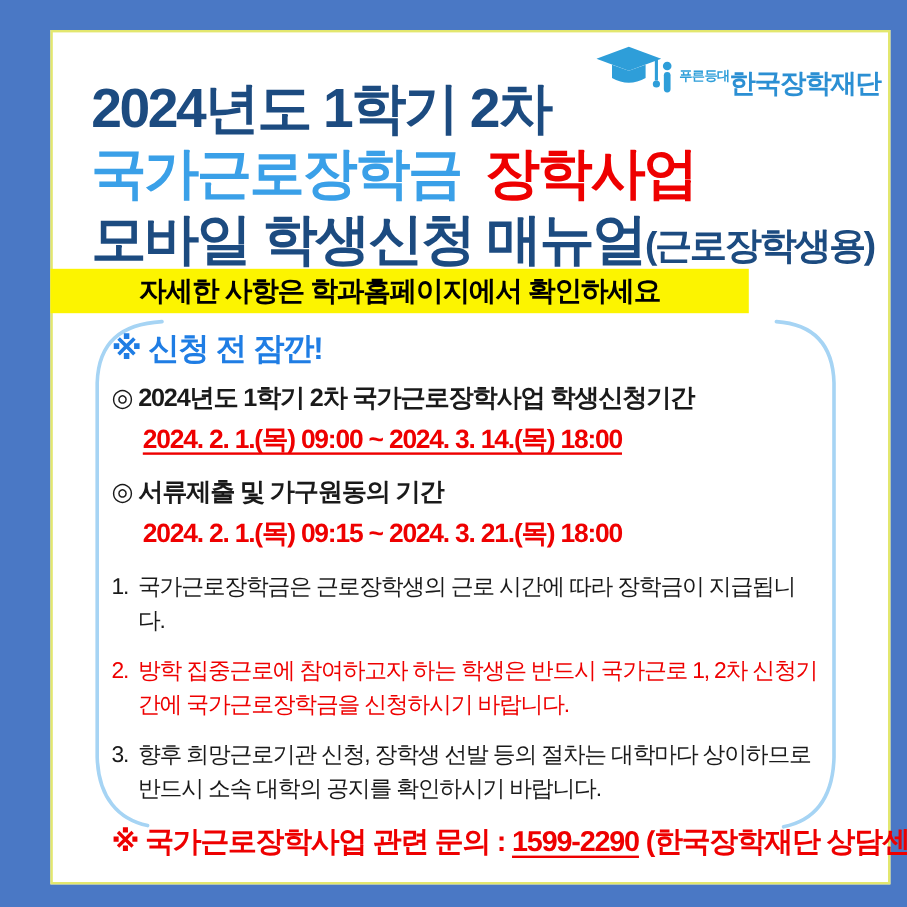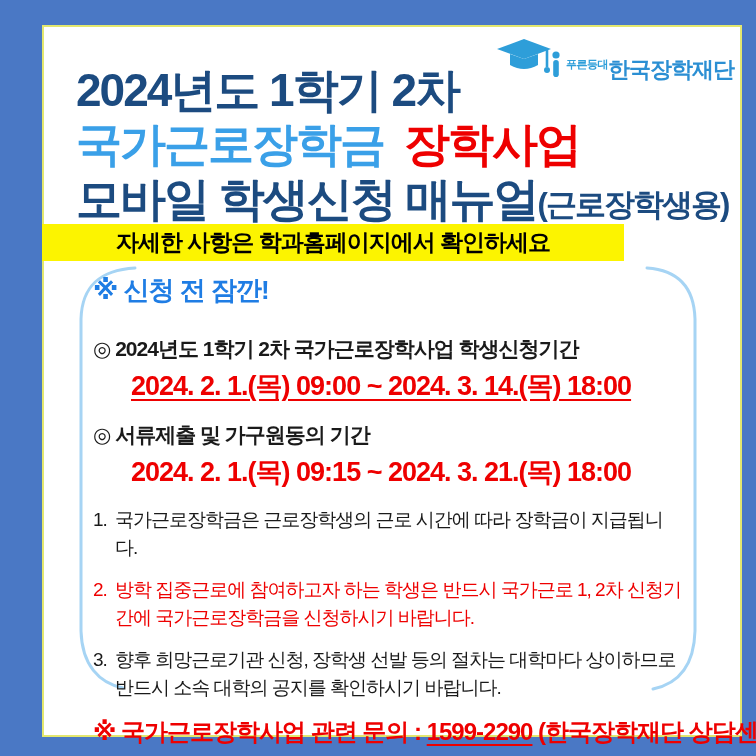--- a/index.html
+++ b/index.html
@@ -31,23 +31,23 @@
   
   .banner{
     position:absolute;left:-2px;top:197px;width:582px;height:37px;
     background:var(--banner-yellow);display:flex;align-items:center;justify-content:center;
   }
   .banner span{font-size:23px;font-weight:800;color:#000;letter-spacing:-1px}
   
   .box{position:absolute;left:33px;top:238px;width:622px;height:427px}
   .brackets{position:absolute;left:0;top:0;width:622px;height:427px}
   .box-content{position:relative;padding:10px 18px 0 16px;letter-spacing:-1px}
-  .box-heading{font-size:26px;line-height:1.2;font-weight:800;color:var(--heading-blue);margin-bottom:29px}
+  .box-heading{font-size:26px;line-height:1.2;font-weight:800;color:var(--heading-blue);margin-bottom:12px}
   .item-label{font-size:21px;line-height:1.3;font-weight:600;color:var(--text-black);margin-bottom:7px}
-  .item-period{font-size:27px;line-height:1.3;font-weight:700;color:var(--red);margin:0 0 16px 38px;white-space:nowrap}
+  .item-period{font-size:22px;line-height:1.3;font-weight:700;color:var(--red);margin:0 0 16px 26px;white-space:nowrap}
   .item-period.underline{text-decoration:underline;text-underline-offset:4px}
   .note{font-size:19px;line-height:1.5;color:var(--text-black);position:relative;padding-left:22px;margin-bottom:13px}
   .note .num{position:absolute;left:0;top:0}
   .note.red{color:var(--red)}
   .contact{font-size:24px;line-height:1.3;font-weight:800;color:var(--red);margin-top:6px;white-space:nowrap}
   .contact .phone{text-decoration:underline;text-underline-offset:4px}
 </style>
 </head>
 <body>
 

